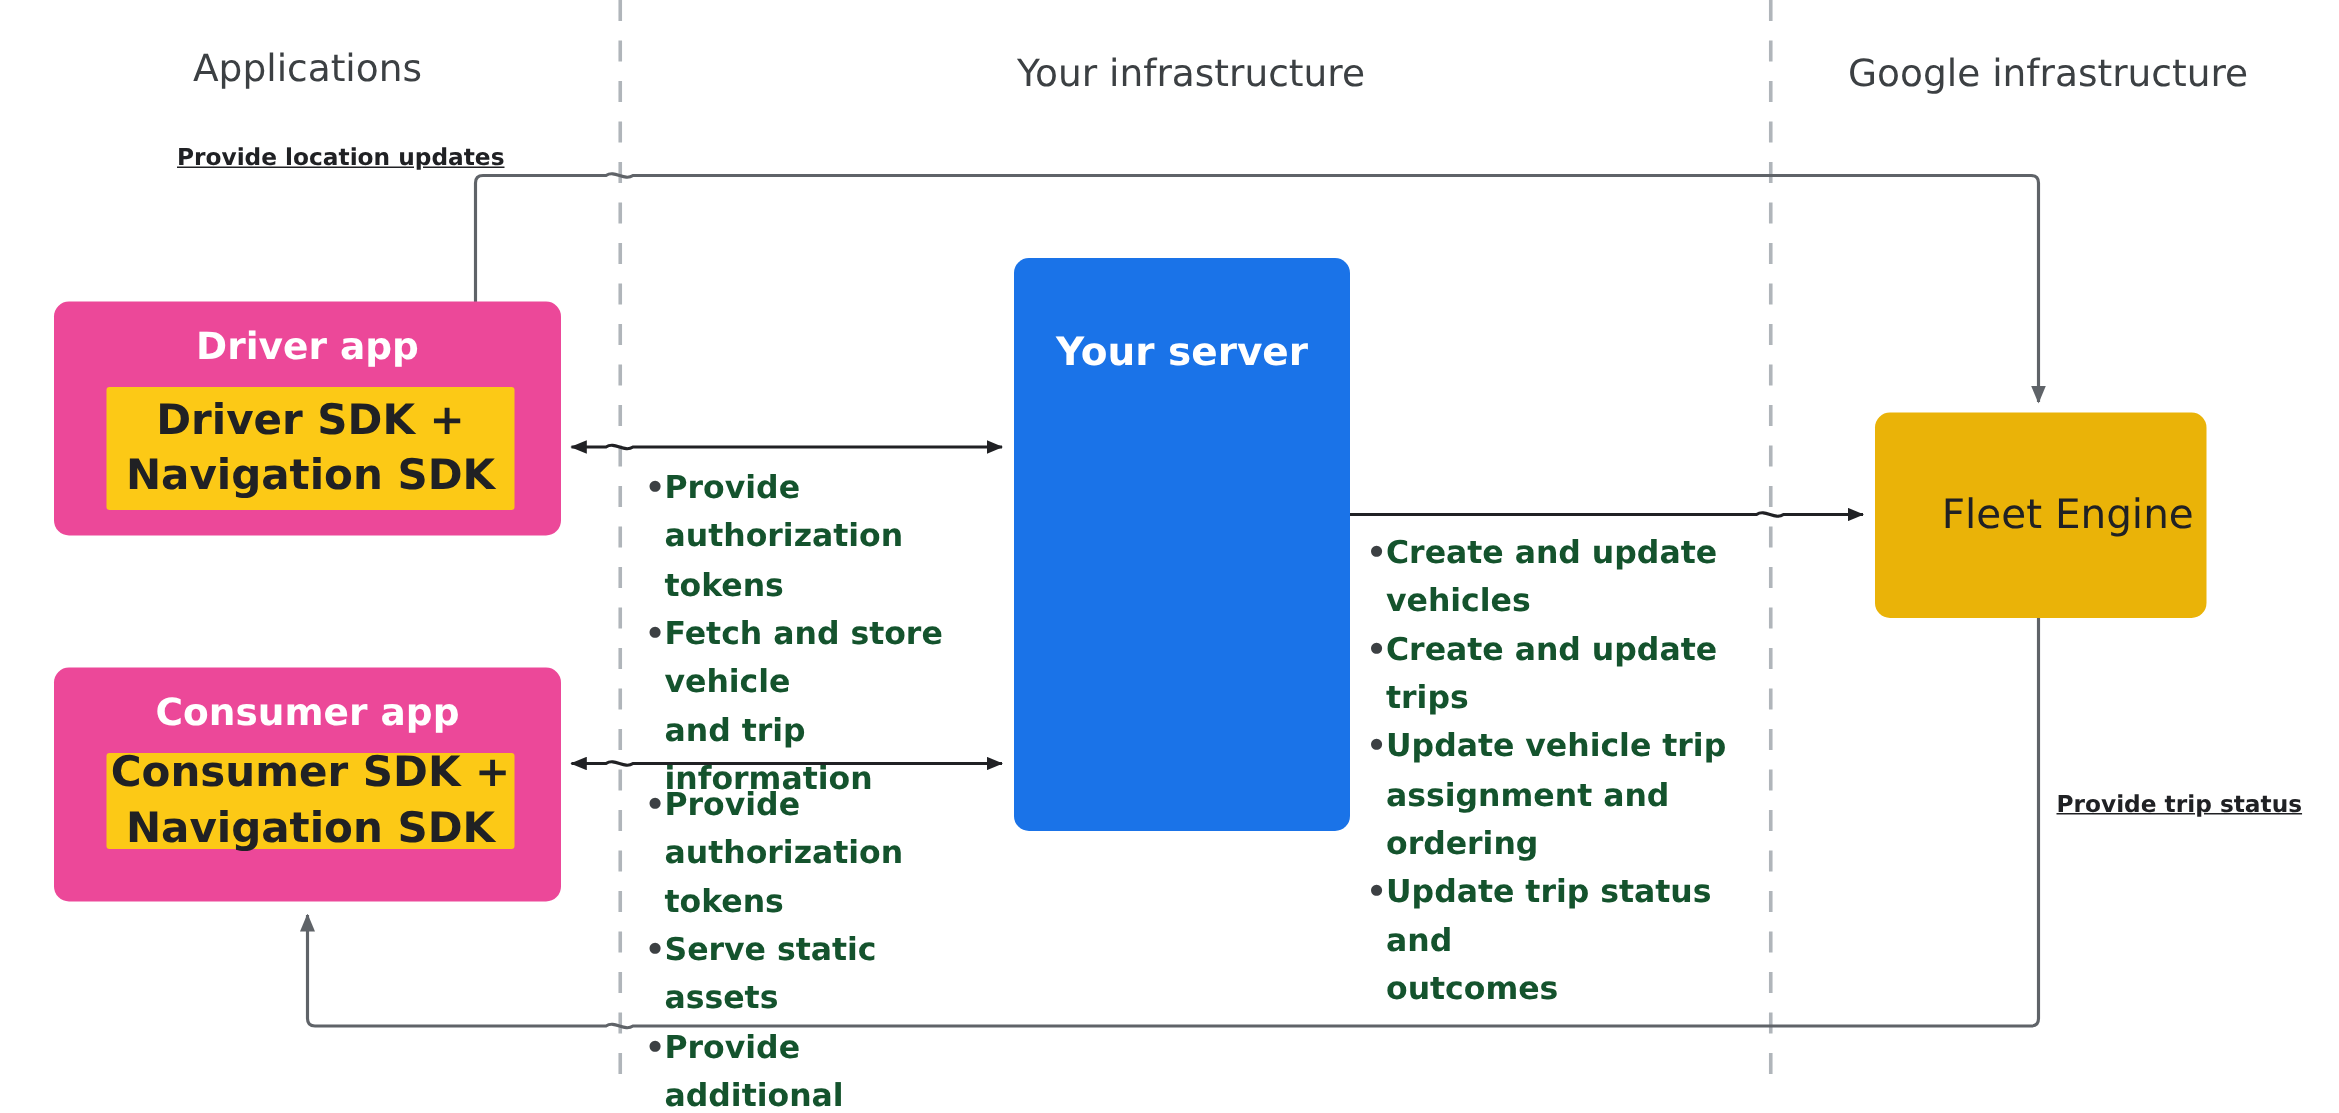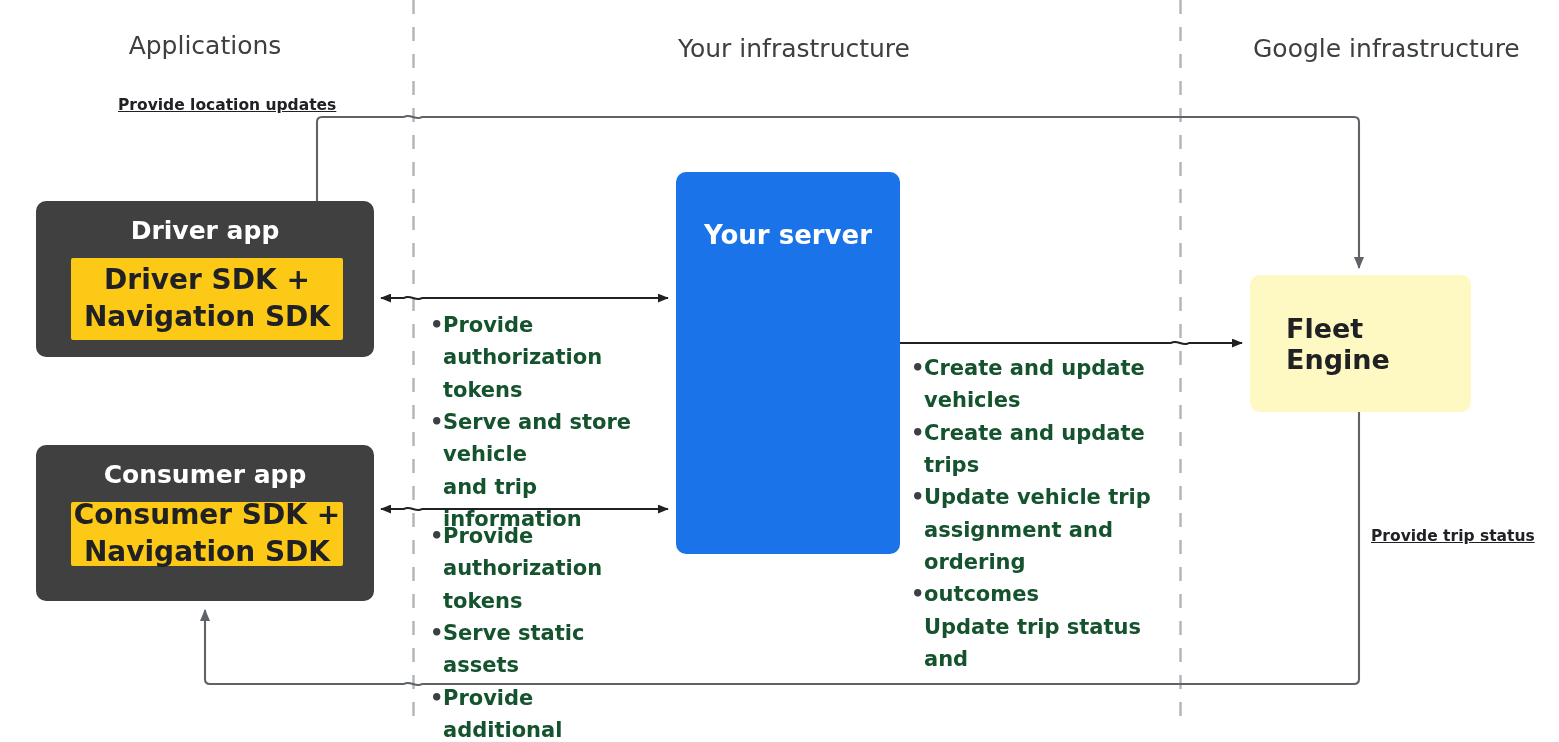--- a/index.html
+++ b/index.html
@@ -26,21 +26,21 @@
     position: absolute;
     font-family: "DejaVu Sans", "Liberation Sans", sans-serif;
     font-size: 25px;
     font-weight: 400;
     color: #3c4043;
     white-space: nowrap;
     text-align: center;
   }
   .app-box {
     position: absolute;
-    background: #404040;
+    background: #ec4899;
     border-radius: 10px;
     box-sizing: border-box;
   }
   .app-title {
     position: absolute;
     left: 0;
     right: 0;
     text-align: center;
     color: #ffffff;
     font-size: 25px;
@@ -74,28 +74,28 @@
     right: 0;
     text-align: center;
     color: #ffffff;
     font-size: 26px;
     font-weight: 700;
     white-space: nowrap;
     margin-top: 29px;
   }
   .engine-box {
     position: absolute;
-    background: #fef9c3;
+    background: #eab308;
     border-radius: 10px;
     display: flex;
     align-items: center;
     justify-content: center;
     color: #202124;
     font-size: 27px;
-    font-weight: 700;
+    font-weight: 400;
     box-sizing: border-box;
     padding-left: 36px;
   }
   .edge-label {
     position: absolute;
     font-size: 15.5px;
     font-weight: 700;
     color: #202124;
     white-space: nowrap;
     text-decoration: underline;
@@ -120,21 +120,21 @@
   }
   .bl-line { display: block; }
 </style>
 </head>
 <body>
 
 <div id="canvas">
 
   <div class="zone-title" style="left:80px; top:31px; width:250px;">Applications</div>
   <div class="zone-title" style="left:669px; top:34px; width:250px;">Your infrastructure</div>
-  <div class="zone-title" style="left:1232px; top:34px; width:290px; text-align:left;margin-left:21px;">Google infrastructure</div>
+  <div class="zone-title" style="left:1232px; top:34px; width:290px; text-align:left;">Google infrastructure</div>
 
   <svg id="wires" viewBox="0 0 1559 742" xmlns="http://www.w3.org/2000/svg">
     <defs>
       <marker id="arrowDark" markerWidth="11" markerHeight="9" refX="10.2" refY="4.5" orient="auto" markerUnits="userSpaceOnUse">
         <path d="M0,0 L11,4.5 L0,9 z" fill="#202124"></path>
       </marker>
       <marker id="arrowDarkStart" markerWidth="11" markerHeight="9" refX="0.8" refY="4.5" orient="auto" markerUnits="userSpaceOnUse">
         <path d="M11,0 L0,4.5 L11,9 z" fill="#202124"></path>
       </marker>
       <marker id="arrowGray" markerWidth="12" markerHeight="10" refX="11" refY="5" orient="auto" markerUnits="userSpaceOnUse">
@@ -162,21 +162,21 @@
 
   <div class="edge-label" style="left:118px; top:96px;">Provide location updates</div>
   <div class="edge-label" style="left:1371px; top:527px;">Provide trip status</div>
 
   <div class="bullet-list" style="left:430px; top:309px; width:225px;">
     <div class="bl-item">
       <span class="bl-line">Provide authorization</span>
       <span class="bl-line">tokens</span>
     </div>
     <div class="bl-item">
-      <span class="bl-line">Serve and store vehicle</span>
+      <span class="bl-line">Fetch and store vehicle</span>
       <span class="bl-line">and trip information</span>
     </div>
   </div>
 
   <div class="bullet-list" style="left:430px; top:520px; width:225px;">
     <div class="bl-item">
       <span class="bl-line">Provide authorization</span>
       <span class="bl-line">tokens</span>
     </div>
     <div class="bl-item">
@@ -193,22 +193,22 @@
       <span class="bl-line">Create and update vehicles</span>
     </div>
     <div class="bl-item">
       <span class="bl-line">Create and update trips</span>
     </div>
     <div class="bl-item">
       <span class="bl-line">Update vehicle trip</span>
       <span class="bl-line">assignment and ordering</span>
     </div>
     <div class="bl-item">
+      <span class="bl-line">Update trip status and</span>
       <span class="bl-line">outcomes</span>
-      <span class="bl-line">Update trip status and</span>
     </div>
   </div>
 
   <div class="app-box" style="left:36px; top:201px; width:338px; height:156px;">
     <div class="app-title" style="top:15px;">Driver app</div>
     <div class="sdk-box" style="left:35px; top:57px; width:272px; height:82px;">
       <div>
         <span class="bl-line">Driver SDK +</span>
         <span class="bl-line">Navigation SDK</span>
       </div>

